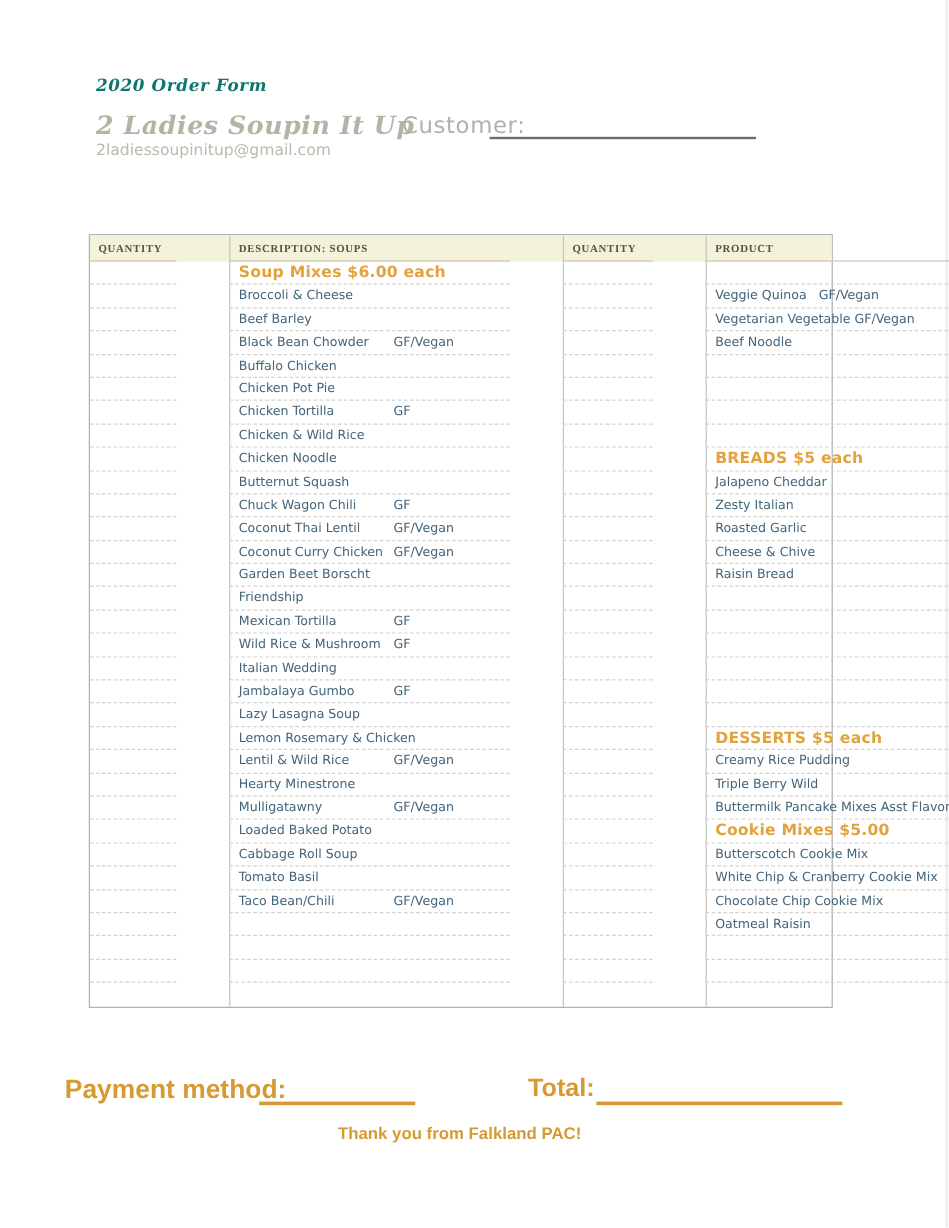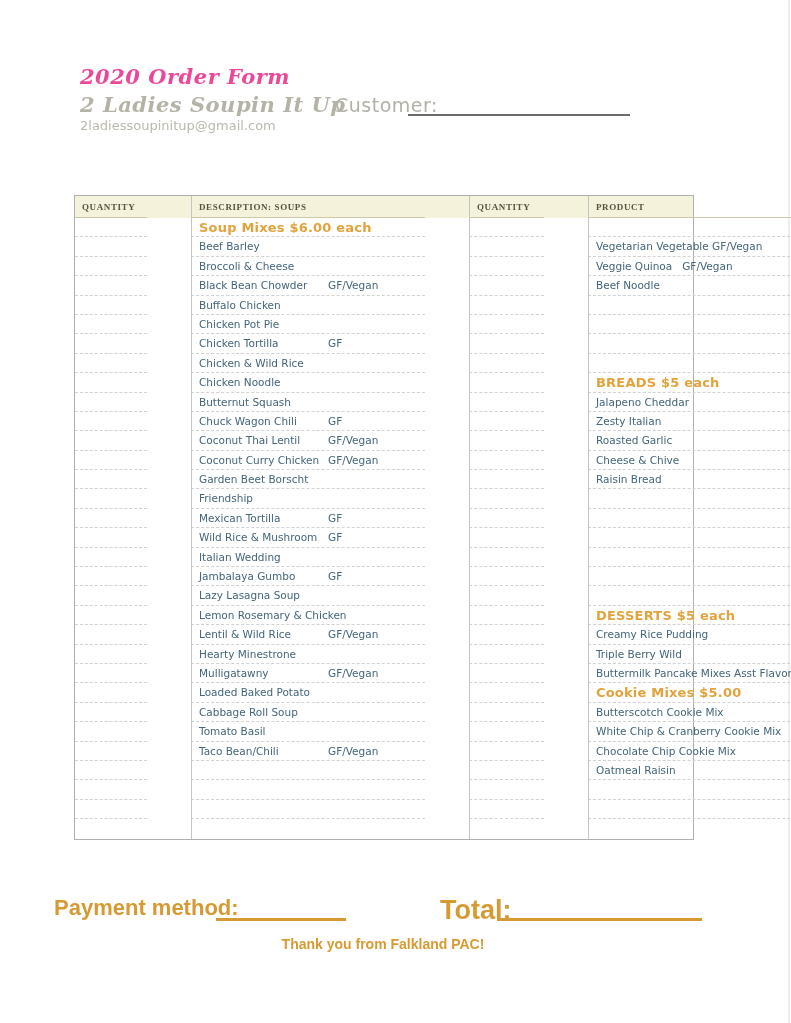--- a/index.html
+++ b/index.html
@@ -16,21 +16,21 @@
   body{
     width:791px;height:1023px;position:relative;background:#ffffff;
     font-family:"DejaVu Sans", sans-serif;overflow:hidden;
   }
   .scan-edge{position:absolute;right:1px;top:0;bottom:0;width:2px;background:#ededed;}
 
   
   .form-title{
     position:absolute;left:80px;top:64px;
     font-family:"DejaVu Serif", serif;font-style:italic;font-weight:bold;
-    font-size:21px;color:#ec4899;letter-spacing:.5px;
+    font-size:14px;color:#0f766e;letter-spacing:.5px;
   }
   .brand-name{
     position:absolute;left:80px;top:92px;
     font-family:"DejaVu Serif", serif;font-style:italic;font-weight:bold;
     font-size:21px;color:#b5b3a6;letter-spacing:.5px;
   }
   .brand-email{
     position:absolute;left:80px;top:118px;
     font-size:13px;color:#bbb9ad;
   }
@@ -78,21 +78,21 @@
     position:absolute;left:54px;top:895px;
     font-family:"Liberation Sans", sans-serif;font-weight:bold;
     font-size:22px;color:var(--gold);
   }
   .pay-line{
     position:absolute;left:216px;top:918px;width:130px;height:3px;background:var(--gold);
   }
   .total-label{
     position:absolute;left:440px;top:895px;
     font-family:"Liberation Sans", sans-serif;font-weight:bold;
-    font-size:27px;color:var(--gold);
+    font-size:21px;color:var(--gold);
   }
   .total-line{
     position:absolute;left:497px;top:918px;width:205px;height:3px;background:var(--gold);
   }
   .thanks{
     position:absolute;left:74px;top:936px;width:618px;text-align:center;
     font-family:"Liberation Sans", sans-serif;font-weight:bold;
     font-size:14px;color:var(--gold);
   }
 </style>
@@ -116,29 +116,29 @@
   </div>
   <div class="tbody">
       <div class="trow">
         <div class="cell"></div>
         <div class="cell section"><span>Soup Mixes $6.00 each</span></div>
         <div class="cell"></div>
         <div class="cell"></div>
       </div>
       <div class="trow">
         <div class="cell"></div>
+        <div class="cell"><span>Broccoli &amp; Cheese</span></div>
+        <div class="cell"></div>
+        <div class="cell"><span>Veggie Quinoa   GF/Vegan</span></div>
+      </div>
+      <div class="trow">
+        <div class="cell"></div>
         <div class="cell"><span>Beef Barley</span></div>
         <div class="cell"></div>
         <div class="cell"><span>Vegetarian Vegetable GF/Vegan</span></div>
-      </div>
-      <div class="trow">
-        <div class="cell"></div>
-        <div class="cell"><span>Broccoli &amp; Cheese</span></div>
-        <div class="cell"></div>
-        <div class="cell"><span>Veggie Quinoa   GF/Vegan</span></div>
       </div>
       <div class="trow">
         <div class="cell"></div>
         <div class="cell"><span>Black Bean Chowder</span><span class="tag">GF/Vegan</span></div>
         <div class="cell"></div>
         <div class="cell"><span>Beef Noodle</span></div>
       </div>
       <div class="trow">
         <div class="cell"></div>
         <div class="cell"><span>Buffalo Chicken</span></div>

